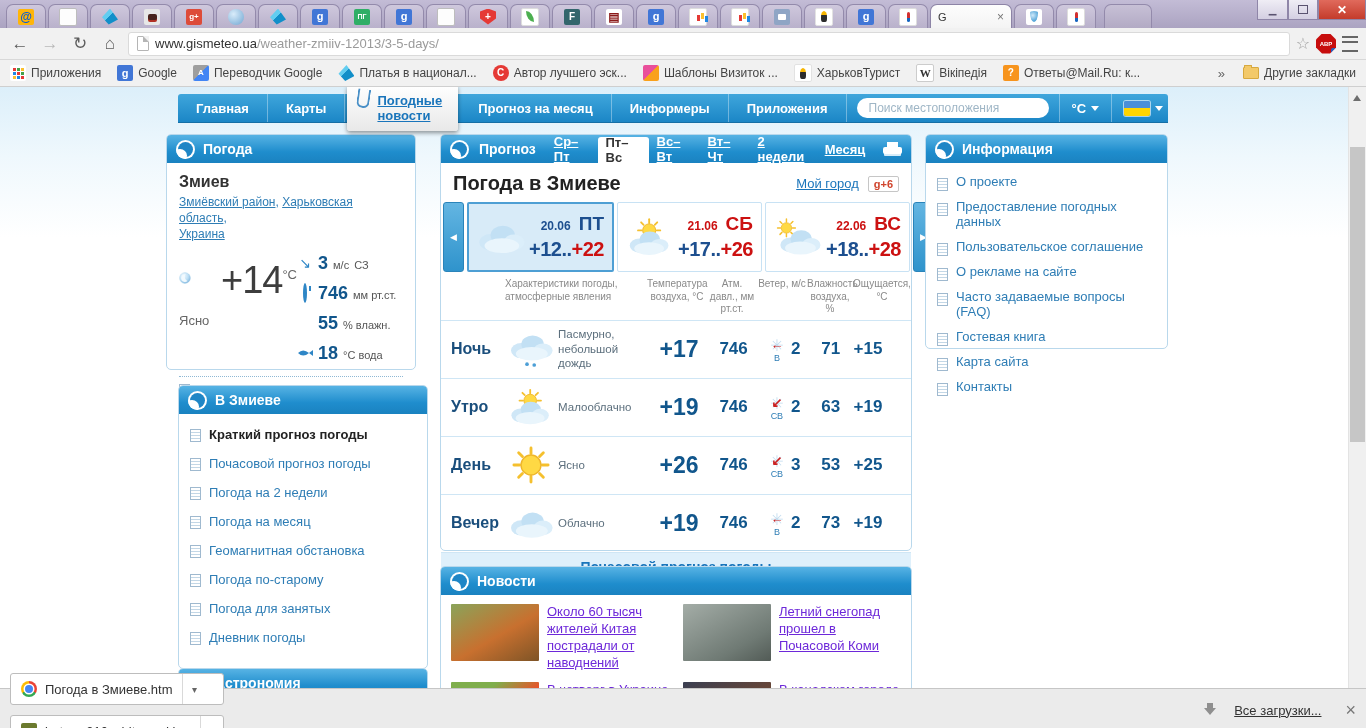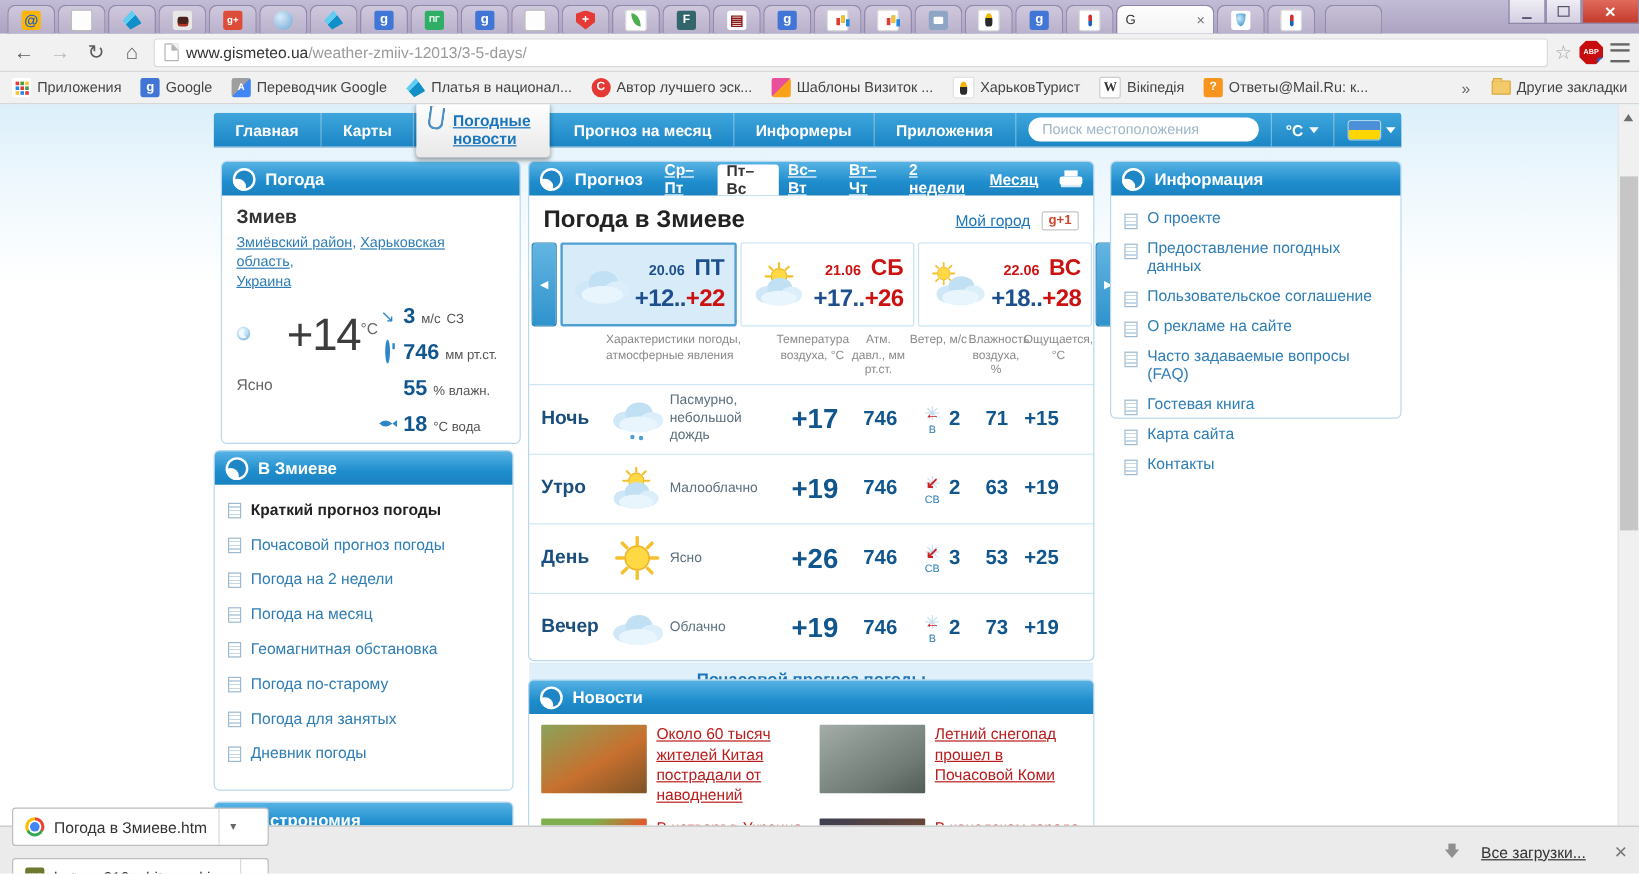--- a/index.html
+++ b/index.html
@@ -164,21 +164,21 @@
   .fc-foot a{font-size:14px;font-weight:bold;color:#1a75bb;text-decoration:underline;cursor:pointer;}
 
   
   .news-body{padding:9px 10px;display:grid;grid-template-columns:1fr 1fr;gap:10px 14px;}
   .news-item{display:flex;gap:8px;cursor:pointer;}
   .thumb{width:88px;height:57px;flex:none;border-radius:1px;}
   .thumb-flood{background:linear-gradient(150deg,#8aa45a,#c8702f 55%,#7e5426);}
   .thumb-snow{background:linear-gradient(150deg,#a4ada7,#6f7a74 70%,#525b56);}
   .thumb-flower{background:linear-gradient(140deg,#7fae4c 30%,#e8542a 60%,#d8401f);}
   .thumb-storm{background:linear-gradient(150deg,#3a3f52,#77482e 70%,#2a2f3e);}
-  .news-title{font-size:13px;line-height:1.3;color:#b91c1c;text-decoration:underline;}
+  .news-title{font-size:13px;line-height:1.3;color:#6d28d9;text-decoration:underline;}
 
   
   .shelf{height:42px;background:#ebebeb;border-top:1px solid #c6c6c6;display:flex;align-items:center;padding:0 10px;gap:10px;flex:none;position:relative;}
   .dl{height:30px;background:#fff;border:1px solid #bdbdbd;border-radius:3px;display:flex;align-items:center;cursor:pointer;}
   .dl-main{display:flex;align-items:center;gap:8px;padding:0 10px;}
   .dl-name{font-size:13px;color:#333;white-space:nowrap;}
   .dl-caret{width:22px;align-self:stretch;border-left:1px solid #d9d9d9;display:flex;align-items:center;justify-content:center;color:#666;font-size:10px;}
   .chrome-file-icon{width:16px;height:16px;border-radius:50%;background:conic-gradient(#ea4335 0 120deg,#34a853 120deg 240deg,#fbbc05 240deg 360deg);position:relative;flex:none;}
   .chrome-file-icon::before{content:"";position:absolute;inset:4px;border-radius:50%;background:#4285f4;box-shadow:0 0 0 1.5px #fff;}
   .jpg-file-icon{width:16px;height:16px;background:#6b7a2e;border-radius:2px;display:flex;align-items:center;justify-content:center;color:#fff;font-size:6px;font-weight:bold;flex:none;}
@@ -460,21 +460,21 @@
           <span>°C</span>
           <span class="caret"></span>
         </div>
         <div class="sn-flag">
           <span class="ua-flag"></span>
           <span class="caret"></span>
         </div>
       </div>
     </div>
 
-    <div class="panel" style="left:184px;top:47px;width:250px;height:236px;">
+    <div class="panel" style="left:166px;top:47px;width:250px;height:236px;">
       <div class="phead">
         <span class="glogo"></span>
         <span>Погода</span>
       </div>
       <div class="wp-body">
         <div class="wp-city">Змиев</div>
         <div class="wp-region">
           <a>Змиёвский район</a>,
           <a>Харьковская область</a>,<br>
           <a>Украина</a>
@@ -518,21 +518,21 @@
             </div>
           </div>
         </div>
         <div class="wp-sep"></div>
         <div class="wp-date">
             <span>18 июня 2014 22:30</span>
           </div>
       </div>
     </div>
 
-    <div class="panel" style="left:178px;top:288px;width:250px;height:284px;">
+    <div class="panel" style="left:178px;top:298px;width:250px;height:284px;">
       <div class="phead">
         <span class="glogo"></span>
         <span>В Змиеве</span>
       </div>
       <div class="linklist">
   <div class="llitem active">
     <span>Краткий прогноз погоды</span>
   </div>
 
   <div class="llitem">
@@ -601,21 +601,21 @@
     <span>Месяц</span>
   </div>
 </div>
         <span class="printer"></span>
       </div>
 
       <div class="fc-headrow">
         <div class="fc-title">Погода в Змиеве</div>
         <div class="fc-right">
           <span class="mycity">Мой город</span>
-          <span class="plusone">g+1</span>
+          <span class="plusone">g+6</span>
         </div>
       </div>
 
       <div class="daystrip">
         <div class="dayarrow">◀</div>
         <div class="daycard selected">
           <svg width="52" height="36">
               <use href="#s-cloud"></use>
             </svg>
           <div class="dc-right">

